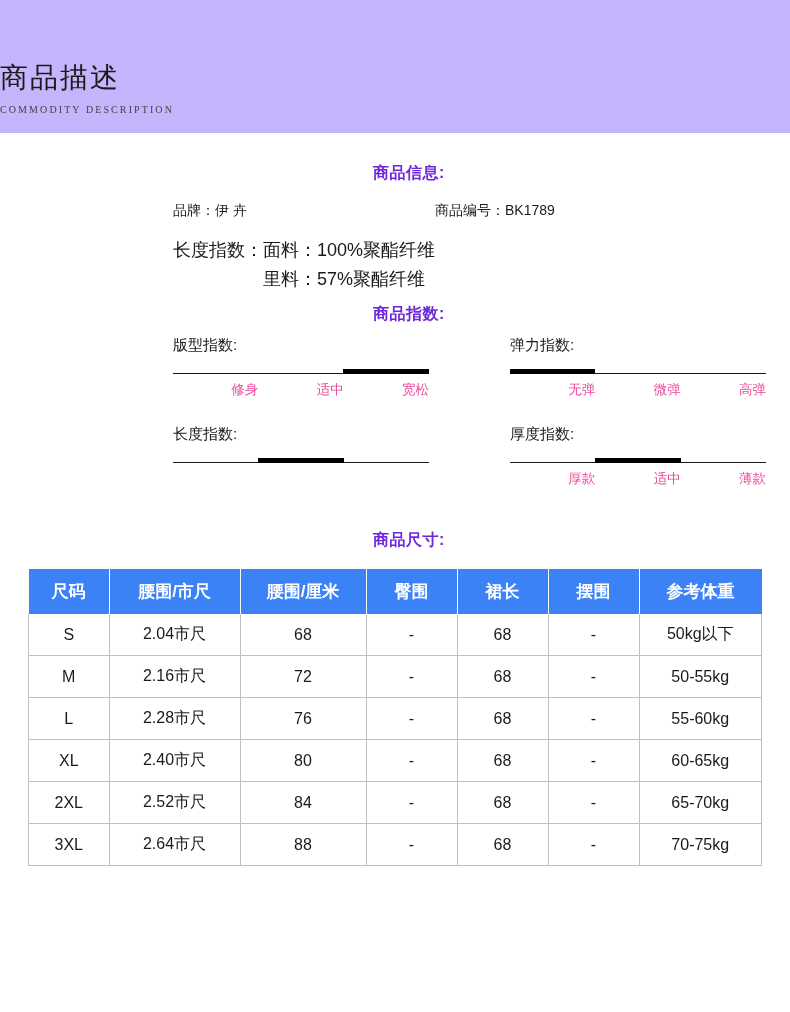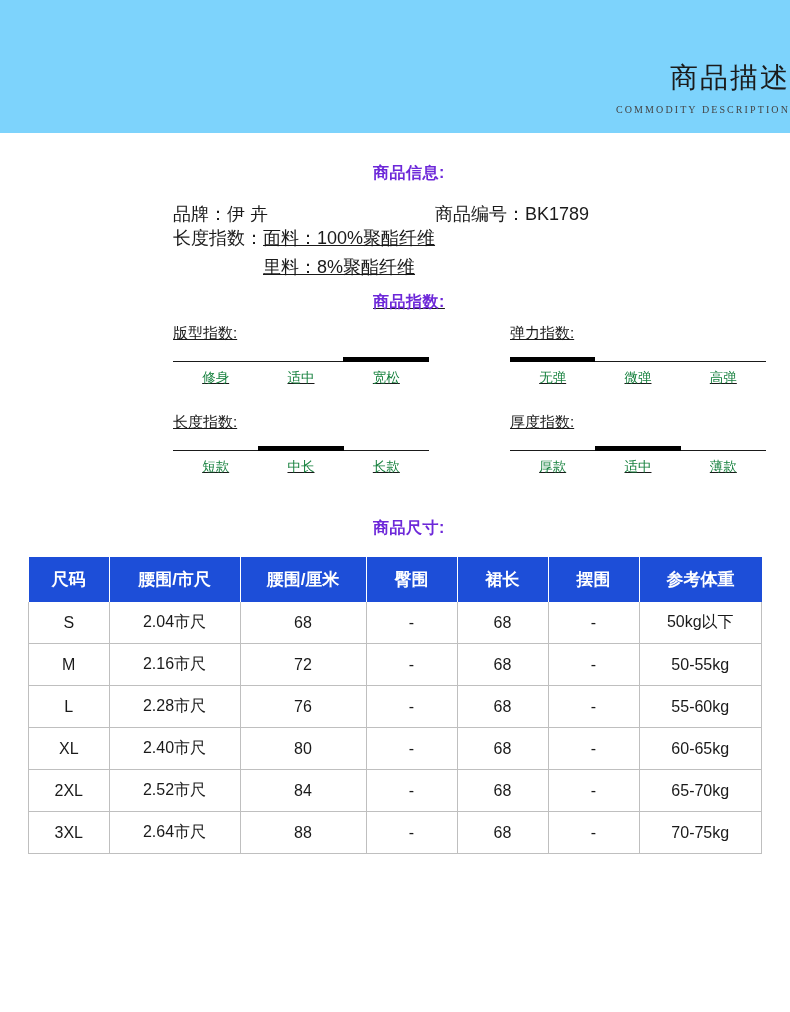--- a/index.html
+++ b/index.html
@@ -16,25 +16,25 @@
   }
   .page {
     position: relative;
     width: 790px;
     height: 1012px;
     box-sizing: border-box;
   }
 
   
   .header {
-    background: #7dd3fc;
+    background: #c4b5fd;
     height: 133px;
     display: flex;
     flex-direction: column;
-    align-items: flex-end;
+    align-items: flex-start;
     justify-content: center;
     box-sizing: border-box;
     padding-top: 42px;
   }
   .header-title {
     font-size: 28px;
     letter-spacing: 2px;
     color: #1b1b1b;
     font-weight: 400;
     line-height: 1.3;
@@ -60,45 +60,44 @@
   .info-block {
     padding: 30px 0 0 28px;
   }
 
   .info-rows {
     padding-left: 145px;
     margin-top: 18px;
   }
   .info-line {
     display: flex;
-    font-size: 18px;
+    font-size: 14px;
     color: #1a1a1a;
+    margin-bottom: 18px;
   }
   .info-line .brand {
     width: 262px;
   }
   .fabric-line {
     display: flex;
     font-size: 18px;
     align-items: flex-start;
   }
   .fabric-label {
     white-space: nowrap;
   }
   .fabric-values div {
     margin-bottom: 5px;
     white-space: nowrap;
-    text-decoration: underline;
   }
 
   
   .index-block {
     margin-top: 8px;
     padding-left: 28px;
-    text-decoration: underline;
   }
   .index-grid {
     display: flex;
     margin-top: 11px;
     padding-left: 145px;
     gap: 81px;
   }
   .index-col {
     width: 256px;
   }
@@ -123,38 +122,38 @@
   }
   .fill.pos-0 { left: 0; width: 33.3%; }
   .fill.pos-1 { left: 33.3%; width: 33.4%; }
   .fill.pos-2 { left: 66.6%; width: 33.4%; }
   .index-labels {
     display: flex;
     margin-top: 7px;
   }
   .index-labels span {
     flex: 1;
-    text-align: center;
+    text-align: right;
     font-size: 13.5px;
-    color: #15803d;
+    color: #ec4899;
   }
 
   
   .size-block {
     margin-top: 16px;
     padding-left: 28px;
   }
   table.size-table {
     border-collapse: collapse;
     width: 734px;
     margin-top: 18px;
     table-layout: fixed;
   }
   table.size-table th {
-    background: #1d4ed8;
+    background: #3b82f6;
     color: #fff;
     font-size: 17px;
     font-weight: 700;
     padding: 11px 0;
     border-right: 1px solid #fff;
     text-align: center;
   }
   table.size-table th:last-child { border-right: none; }
   table.size-table td {
     font-size: 16px;
@@ -182,21 +181,21 @@
     <h2 class="section-title">商品信息:</h2>
     <div class="info-rows">
       <div class="info-line">
         <span class="brand">品牌：伊 卉</span>
         <span>商品编号：BK1789</span>
       </div>
       <div class="fabric-line">
         <span class="fabric-label">长度指数：</span>
         <span class="fabric-values">
           <div>面料：100%聚酯纤维</div>
-          <div>里料：8%聚酯纤维</div>
+          <div>里料：57%聚酯纤维</div>
         </span>
       </div>
     </div>
   </div>
 
   <div class="index-block">
     <h2 class="section-title">商品指数:</h2>
     <div class="index-grid">
       <div class="index-col">
         <div class="index-group">
@@ -207,25 +206,20 @@
           <div class="index-labels">
             <span>修身</span>
             <span>适中</span>
             <span>宽松</span>
           </div>
         </div>
         <div class="index-group">
           <div class="index-name">长度指数:</div>
           <div class="index-bar">
             <div class="fill pos-1"></div>
-          </div>
-          <div class="index-labels">
-            <span>短款</span>
-            <span>中长</span>
-            <span>长款</span>
           </div>
         </div>
       </div>
       <div class="index-col">
         <div class="index-group">
           <div class="index-name">弹力指数:</div>
           <div class="index-bar">
             <div class="fill pos-0"></div>
           </div>
           <div class="index-labels">

